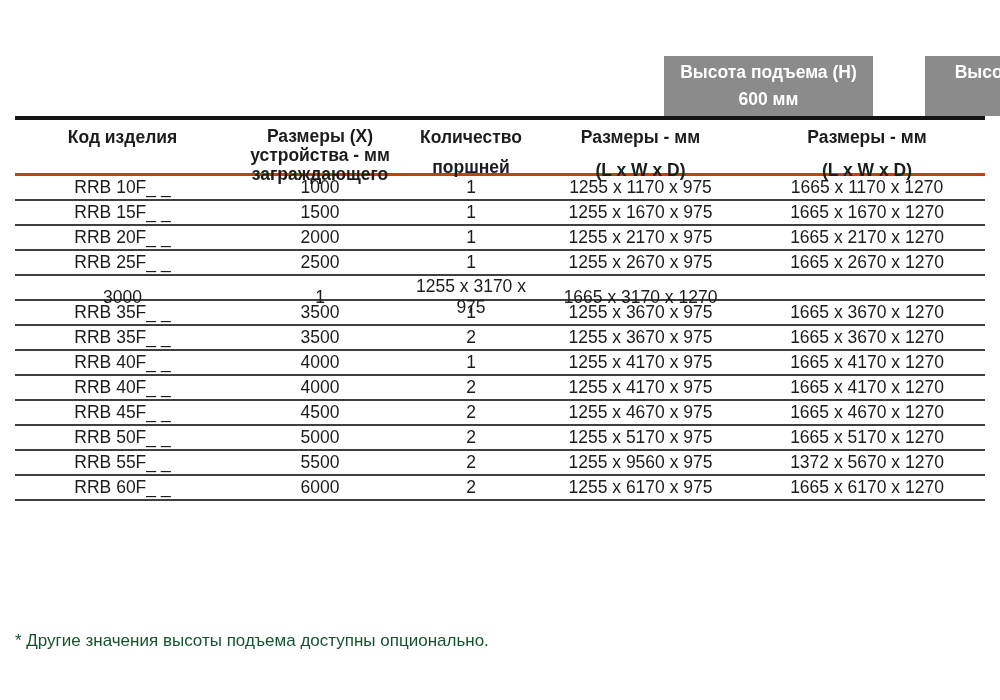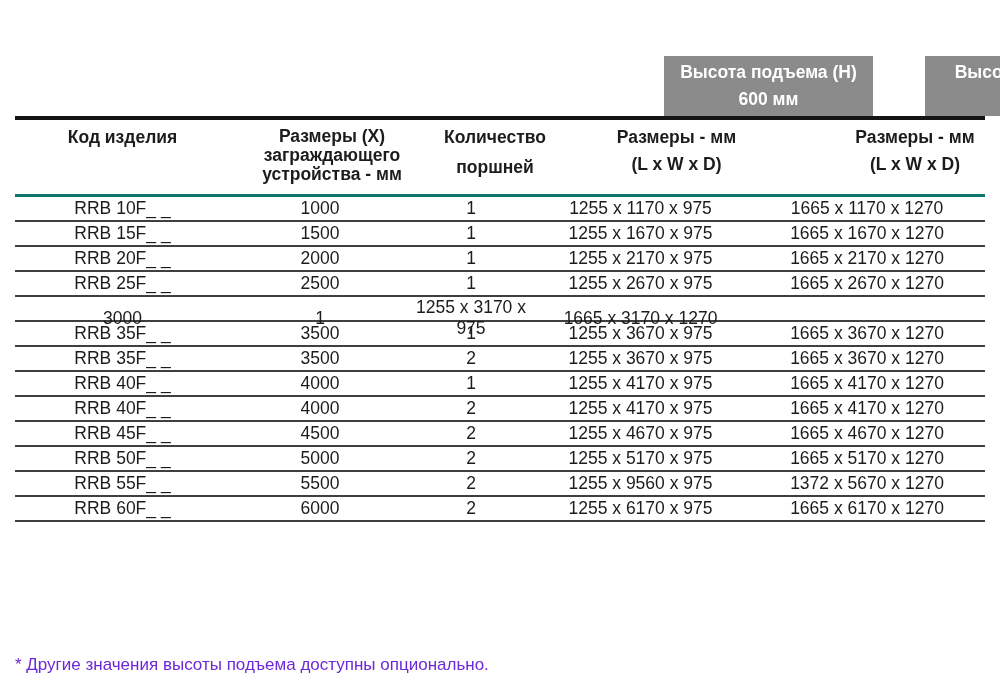--- a/index.html
+++ b/index.html
@@ -29,48 +29,48 @@
     line-height:27px;
     display:flex; flex-direction:column;
     align-items:center; justify-content:center;
     text-align:center;
   }
   .band-cell.first { margin-right:8px; }
 
   .heavy-line { height:4px; background:#141414; }
 
   
-  .thead { height:77px; border-bottom:3px solid #0f766e;gap:12px; }
+  .thead { height:56px; border-bottom:3px solid #c2410c; }
   .hcell {
     padding-top:7px;
     text-align:center;
     font-weight:bold;
     font-size:17.5px;
   }
   .hcell span { display:block; }
   .lh20 { line-height:20px; }
   .lh19 { line-height:19px; }
   .gap7 { margin-top:10px; }
-  .gap9 { margin-top:7px; }
+  .gap9 { margin-top:13px; }
 
   
   .trow {
     height:25px;
     border-bottom:2px solid #3f3f3f;
     align-items:center;
     font-size:17.5px;
   }
   .tcell { text-align:center; }
 
   .footnote {
     position:absolute;
-    left:15px; top:656px;
+    left:15px; top:632px;
     font-size:17px;
     line-height:18px;
-    color:#6d28d9;
+    color:#14532d;
   }
 </style>
 </head>
 <body>
 
 <div class="sheet">
   <div class="tablewrap">
 
     <div class="grid-row band">
       <div></div>
@@ -87,22 +87,22 @@
     </div>
 
     <div class="heavy-line"></div>
 
     <div class="grid-row thead">
       <div class="hcell">
         <span class="lh20">Код изделия</span>
       </div>
       <div class="hcell">
         <span class="lh19">Размеры (X)</span>
+        <span class="lh19">устройства - мм</span>
         <span class="lh19">заграждающего</span>
-        <span class="lh19">устройства - мм</span>
       </div>
       <div class="hcell">
         <span class="lh20">Количество</span>
         <span class="lh20 gap7">поршней</span>
       </div>
       <div class="hcell">
         <span class="lh20">Размеры - мм</span>
         <span class="lh20 gap9">(L x W x D)</span>
       </div>
       <div class="hcell">

